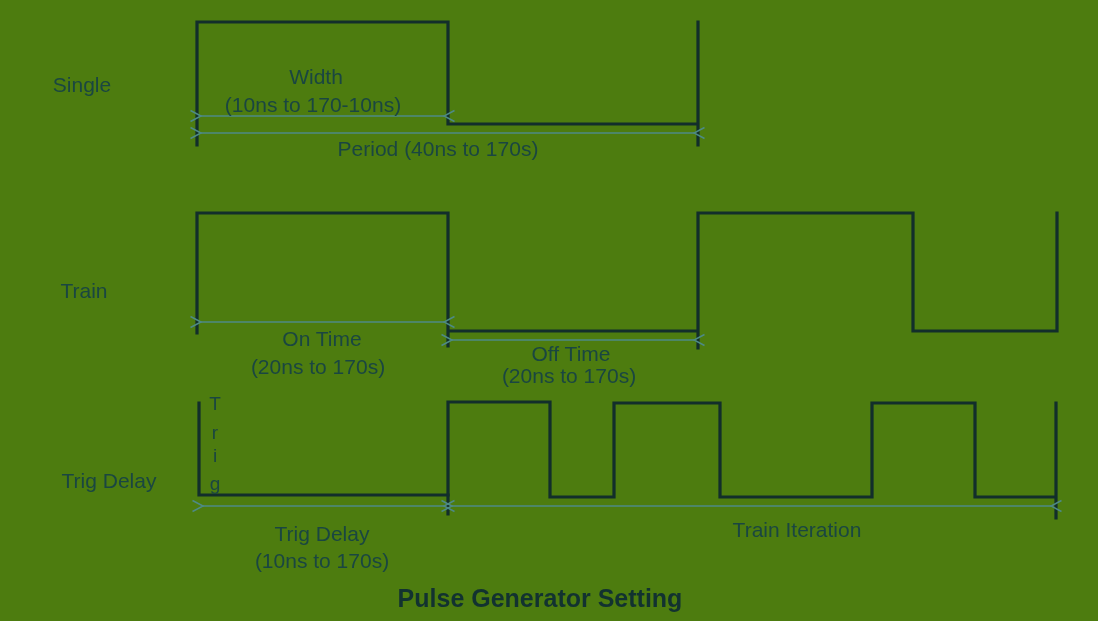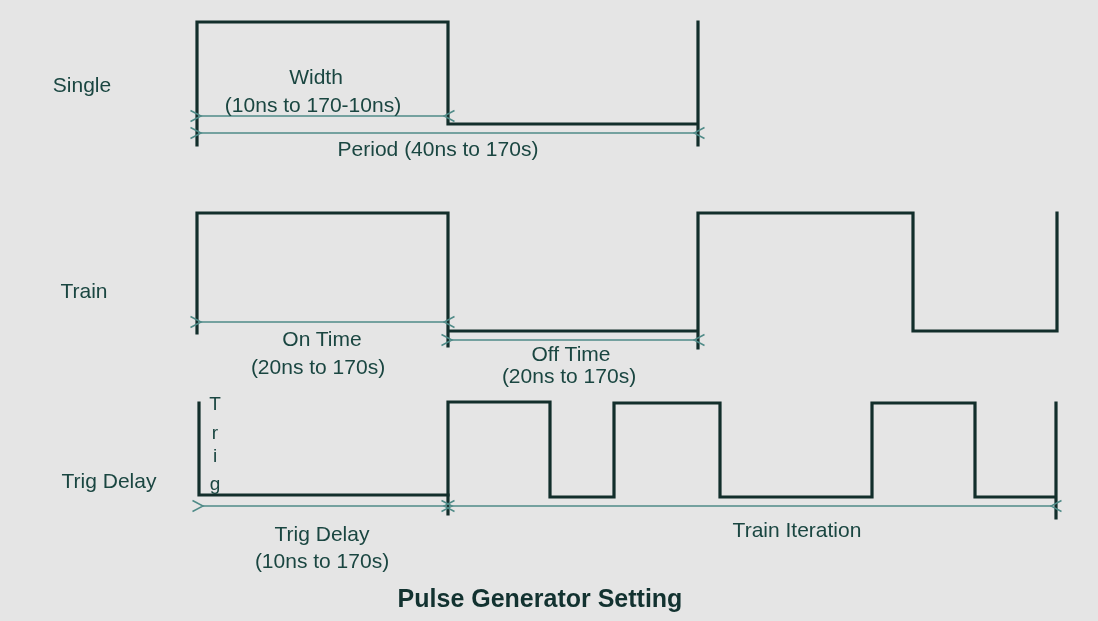--- a/index.html
+++ b/index.html
@@ -1,17 +1,17 @@
 <!DOCTYPE html>
 <html><head>
 <meta charset="utf-8">
 <style>
   html,body{margin:0;padding:0;background:#ffffff;}
   .figure{
-    width:1098px;height:621px;background:#e5e5e5;position:relative;overflow:hidden;
+    width:1098px;height:621px;background:#4d7c0f;position:relative;overflow:hidden;
     font-family:"Liberation Sans", sans-serif;
   }
   svg{display:block;}
   .wf{fill:none;stroke:#122e2b;stroke-width:3.2;stroke-linecap:square;stroke-linejoin:miter;}
   .arrow{stroke:#4e8a87;stroke-width:1.5;fill:none;}
   text{fill:#1a4641;font-family:"Liberation Sans", sans-serif;font-size:21px;}
   .rowlabel{font-size:21px;}
   .trigletter{font-size:19px;}
   .title{font-size:25px;font-weight:bold;fill:#123230;}
 </style>

